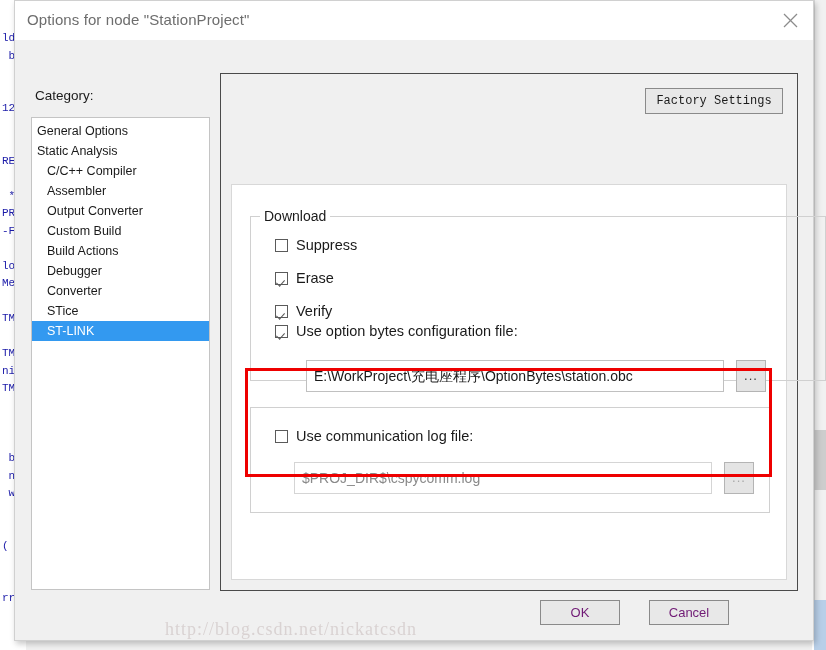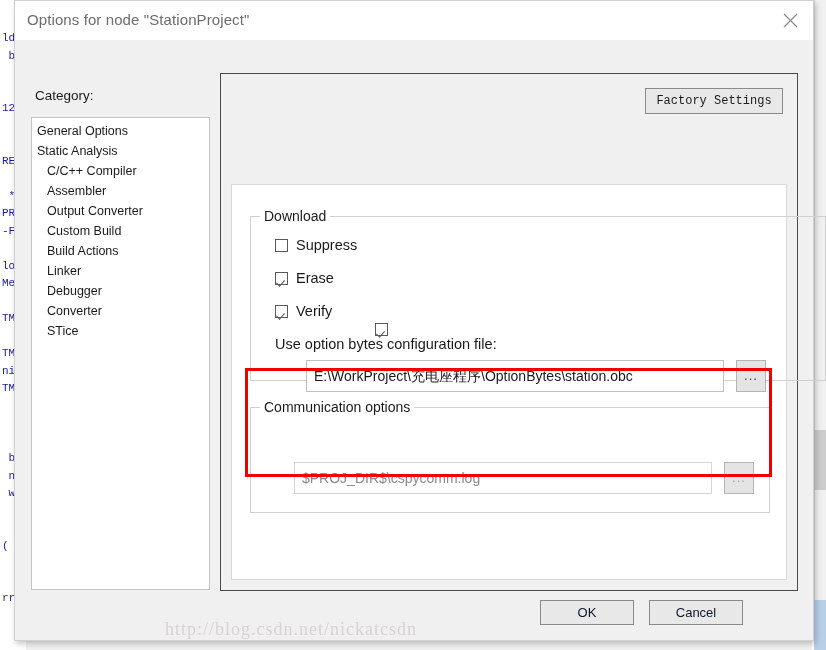--- a/index.html
+++ b/index.html
@@ -191,23 +191,23 @@
   
   #red-box {
     position:absolute; left:230px; top:328px;
     width:527px; height:109px;
     border:3px solid #ee0000;
     pointer-events:none;
   }
 
   
   .dlg-btn {
-    position:absolute; width:94px; height:25px;
+    position:absolute; width:80px; height:25px;
     background:#e8e8e8; border:1px solid #8a8a8a;
-    font-size:13px; color:#0f172a;
+    font-size:13px; color:#701a75;
     display:flex; align-items:center; justify-content:center;
     cursor:pointer;
     font-family:"Liberation Sans", sans-serif;
   }
   #ok-btn     { left:525px; top:560px; }
   #cancel-btn { left:634px; top:560px; }
 
   
   #watermark {
     position:absolute; left:165px; top:619px;
@@ -277,24 +277,24 @@
 
     <div id="category-label">Category:</div>
     <div id="category-list">
       <div class="cat-item">General Options</div>
       <div class="cat-item">Static Analysis</div>
       <div class="cat-item indent">C/C++ Compiler</div>
       <div class="cat-item indent">Assembler</div>
       <div class="cat-item indent">Output Converter</div>
       <div class="cat-item indent">Custom Build</div>
       <div class="cat-item indent">Build Actions</div>
-      <div class="cat-item indent">Linker</div>
       <div class="cat-item indent">Debugger</div>
       <div class="cat-item indent">Converter</div>
       <div class="cat-item indent">STice</div>
+      <div class="cat-item indent selected">ST-LINK</div>
     </div>
 
     <div id="right-panel">
 
       <div id="factory-btn">Factory Settings</div>
 
       <div id="tab-strip">
         <div id="tab-setup">Setup</div>
       </div>
 
@@ -311,34 +311,37 @@
           <div class="checkrow" style="left:24px; top:53px;">
             <span class="cbox checked"></span>
             <span class="cb-label">Erase</span>
           </div>
 
           <div class="checkrow" style="left:24px; top:86px;">
             <span class="cbox checked"></span>
             <span class="cb-label">Verify</span>
           </div>
 
-          <div class="checkrow" style="left:24px; top:106px;flex-direction:column;">
+          <div class="checkrow" style="left:24px; top:106px;">
             <span class="cbox checked"></span>
             <span class="cb-label">Use option bytes configuration file:</span>
           </div>
         </div>
 
         <div class="filerow" style="left:62px; top:175px;padding-left:12px;">
           <div class="file-input" style="width:418px;">E:\WorkProject\充电座程序\OptionBytes\station.obc</div>
           <div class="browse-btn">...</div>
         </div>
 
         <div class="groupbox" id="group-comm">
-          <div class="group-title">Communication options</div>
-
+
+          <div class="checkrow" style="left:24px; top:20px;">
+            <span class="cbox"></span>
+            <span class="cb-label">Use communication log file:</span>
+          </div>
         </div>
 
         <div class="filerow" style="left:62px; top:277px;">
           <div class="file-input disabled" style="width:418px;">$PROJ_DIR$\cspycomm.log</div>
           <div class="browse-btn disabled">...</div>
         </div>
 
       </div>
     </div>
 

